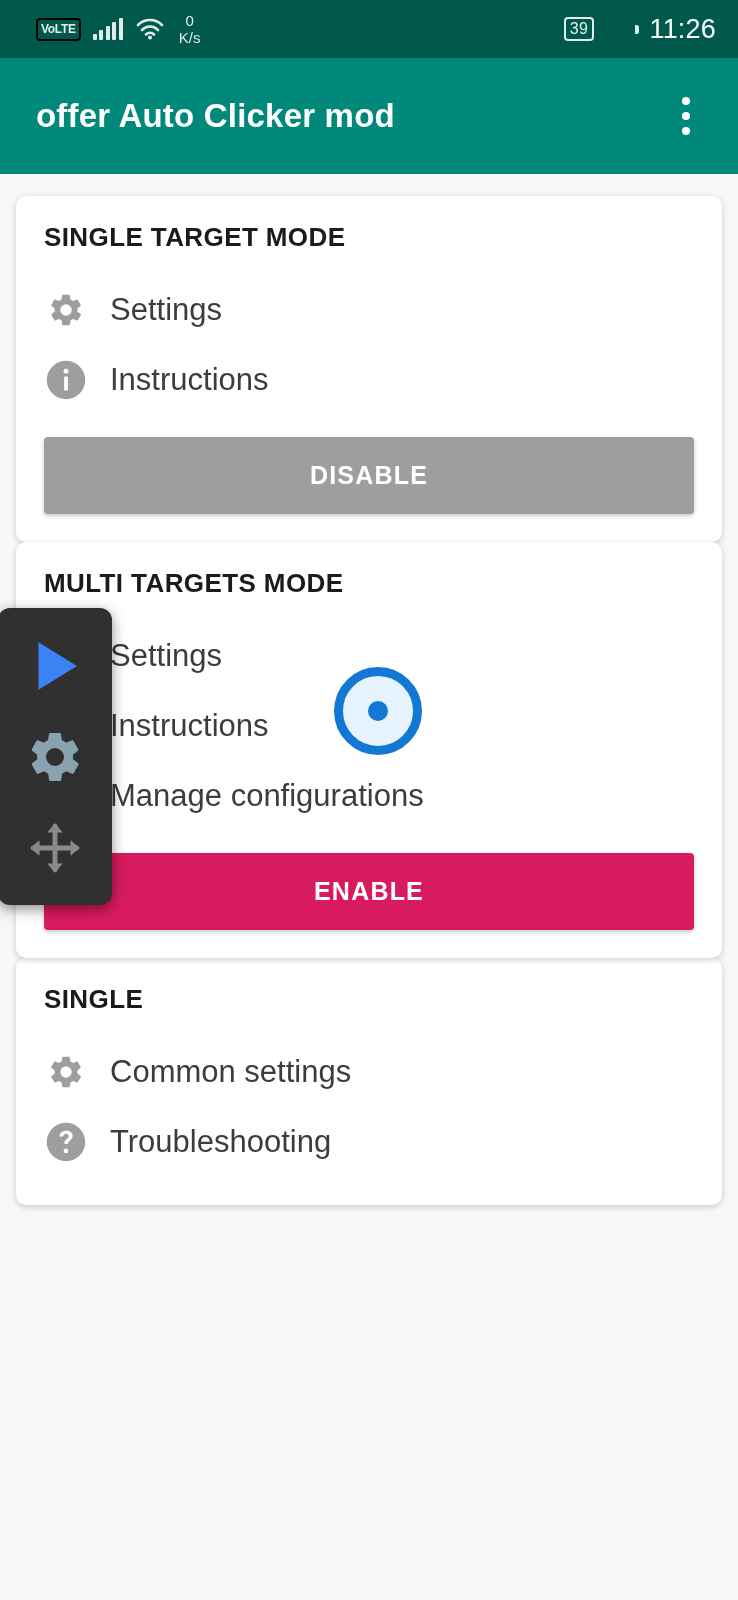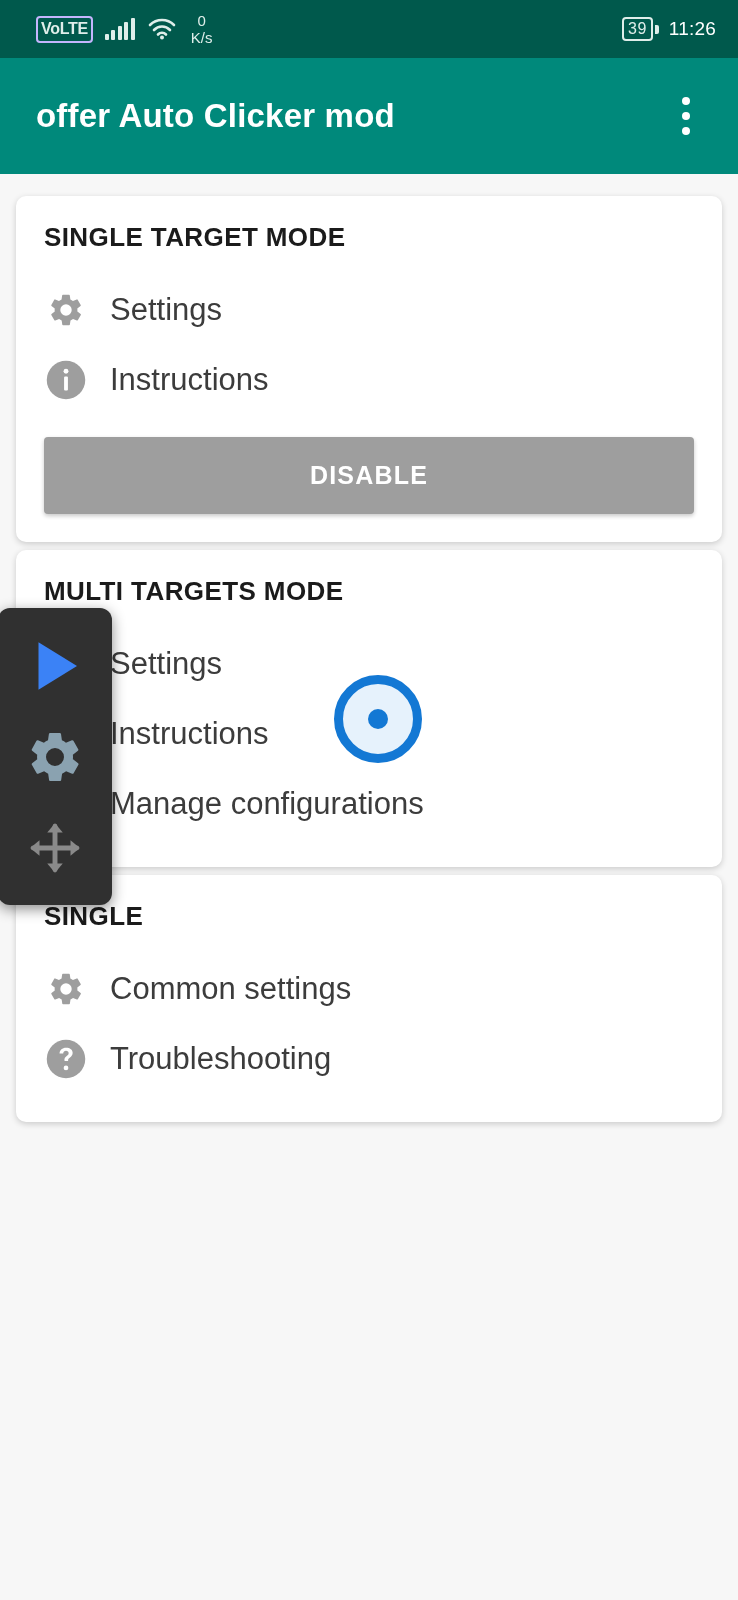--- a/index.html
+++ b/index.html
@@ -27,23 +27,23 @@
     padding: 0 22px 0 36px;
     color: #d8e8e4;
   }
   .status-left {
     display: flex;
     align-items: center;
     gap: 12px;
     flex: 1;
   }
   .volte-badge {
-    border: 2px solid #c4b5fd;
+    border: 2px solid #000000;
     border-radius: 4px;
-    font-size: 16px;
+    font-size: 12px;
     font-weight: bold;
     line-height: 1;
     padding: 3px 3px 4px 3px;
     letter-spacing: -0.3px;
     color: #dfeeea;
   }
   .signal-bars {
     display: flex;
     align-items: flex-end;
     gap: 2.5px;
@@ -68,39 +68,40 @@
   .netspeed .num { font-size: 15px; margin-bottom: 2px; }
   .netspeed .unit { font-size: 15px; }
   .status-right {
     display: flex;
     align-items: center;
     gap: 10px;
   }
   .battery {
     display: flex;
     align-items: center;
+    gap: 39px;
   }
   .battery-body {
     border: 2px solid #dfeeea;
     border-radius: 4px;
     padding: 1px 4px;
     font-size: 16px;
     line-height: 1.1;
     color: #dfeeea;
     letter-spacing: 0.5px;
   }
   .battery-cap {
     width: 4px;
     height: 9px;
     background: #dfeeea;
     margin-left: 2px;
     border-radius: 0 2px 2px 0;
   }
   .clock {
-    font-size: 19px;
+    font-size: 27px;
     color: #ffffff;
     letter-spacing: 0.2px;
   }
 
   
   .app-bar {
     position: relative;
     height: 116px;
     background: #00897b;
     display: flex;
@@ -136,21 +137,21 @@
   
   .content {
     position: relative;
     padding: 22px 16px 0 16px;
   }
   .card {
     background: #ffffff;
     border-radius: 10px;
     box-shadow: 0 2px 6px rgba(0,0,0,0.18);
     padding: 26px 28px 28px 28px;
-    margin-bottom: 8px;
+    margin-bottom: 0;
   }
   .card-title {
     font-size: 26px;
     font-weight: bold;
     color: #1b1b1b;
     letter-spacing: 0.4px;
     margin-bottom: 22px;
   }
   .row {
     display: flex;
@@ -342,20 +343,21 @@
             <rect x="3" y="16.6" width="18" height="2.4" rx="1.2" fill="#9e9e9e"></rect>
           </svg>
         </span>
         <span class="row-label">Manage configurations</span>
       </div>
 
       <div class="target-marker">
         <span class="dot"></span>
       </div>
 
+      <button class="btn btn-primary">ENABLE</button>
     </div>
 
     <div class="card">
       <div class="card-title">SINGLE</div>
 
       <div class="row">
         <span class="row-icon">
           <svg width="38" height="38" viewBox="0 0 24 24" aria-hidden="true">
             <path fill="#9e9e9e" d="M19.14 12.94a7.07 7.07 0 0 0 .06-.94 7.07 7.07 0 0 0-.06-.94l2.03-1.58a.5.5 0 0 0 .12-.62l-1.92-3.32a.5.5 0 0 0-.6-.22l-2.39.96a7.05 7.05 0 0 0-1.62-.94l-.36-2.54a.5.5 0 0 0-.5-.42h-3.84a.5.5 0 0 0-.5.42l-.36 2.54c-.59.24-1.13.56-1.62.94l-2.39-.96a.5.5 0 0 0-.6.22L2.74 8.86a.5.5 0 0 0 .12.62l2.03 1.58a7.3 7.3 0 0 0 0 1.88l-2.03 1.58a.5.5 0 0 0-.12.62l1.92 3.32c.12.22.37.3.6.22l2.39-.96c.5.38 1.03.7 1.62.94l.36 2.54c.04.24.25.42.5.42h3.84c.25 0 .46-.18.5-.42l.36-2.54c.59-.24 1.12-.56 1.62-.94l2.39.96c.23.08.48 0 .6-.22l1.92-3.32a.5.5 0 0 0-.12-.62l-2.03-1.58zM12 15.6A3.6 3.6 0 1 1 12 8.4a3.6 3.6 0 0 1 0 7.2z"></path>
           </svg>

